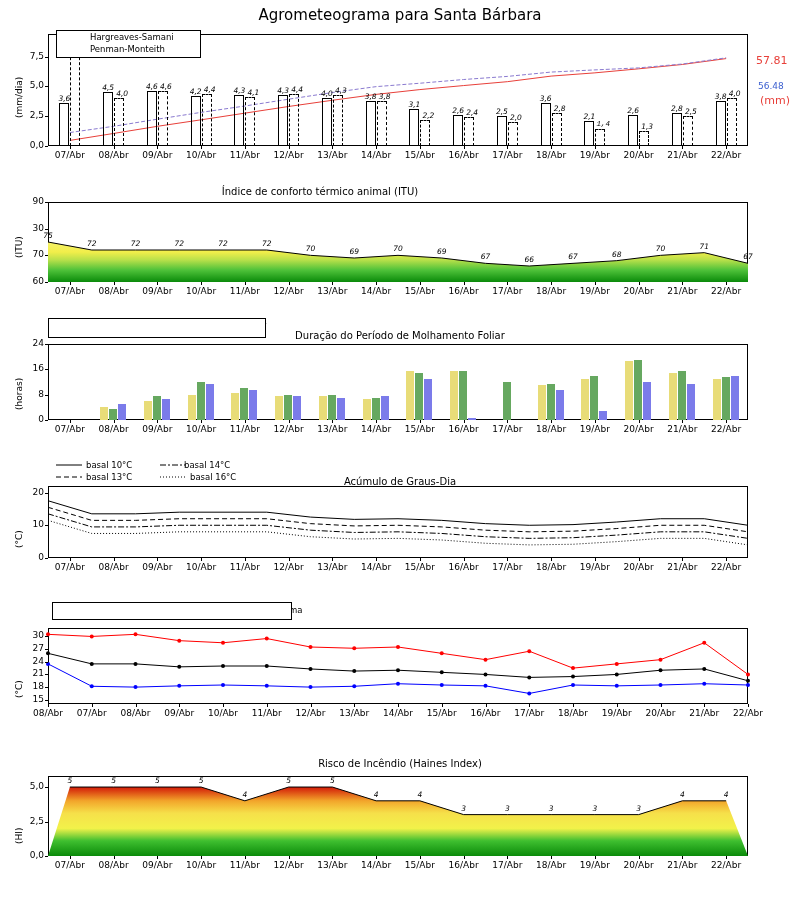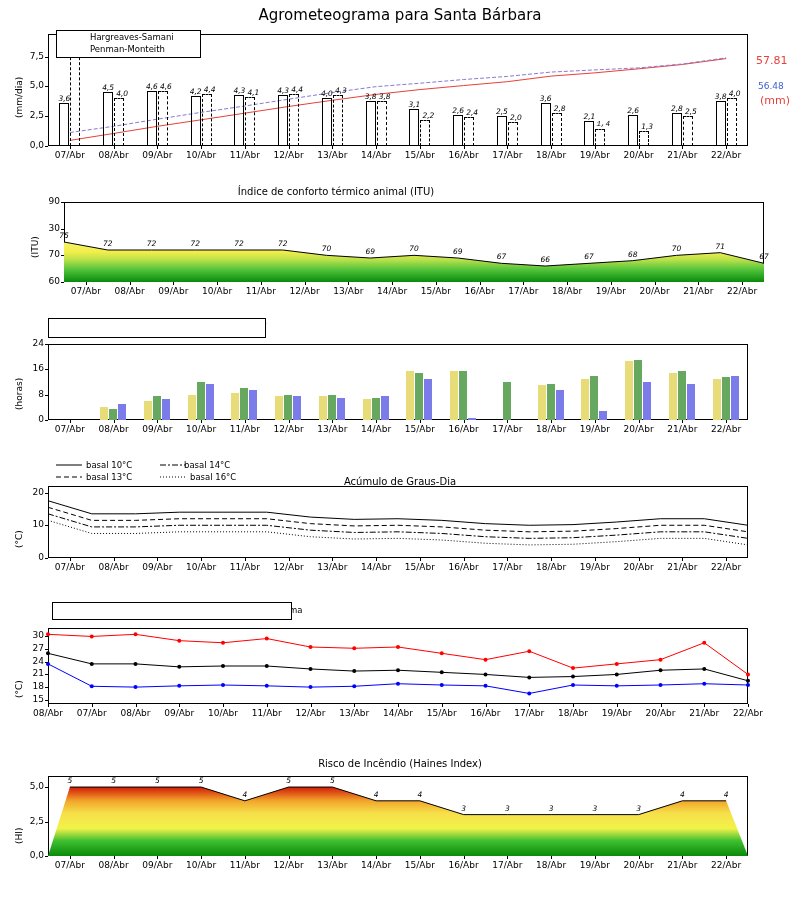--- a/index.html
+++ b/index.html
@@ -151,21 +151,21 @@
         <div class="vallabel" style="left: 722.625px; top: 63.3404px; width: 24px;">4,0</div>
       </div>
     <div class="legbox" style="left:56px;top:4px;width:145px;height:28px;"></div>
     <div class="legitem" style="left:90px;top:6px;">Hargreaves-Samani</div>
     <div class="legitem" style="left:90px;top:18px;">Penman-Monteith</div>
     <div class="redtxt" style="left:756px;top:28px;">57.81</div>
     <div class="bluetxt" style="left:758px;top:55px;">56.48</div>
     <div class="redtxt" style="left:760px;top:68px;">(mm)</div>
   </div>
 
-  <div class="panel" style="left:16px;top:186px;width:640px;height:112px;">
+  <div class="panel" style="left:0;top:186px;width:640px;height:112px;">
     <div class="ptitle" style="top:0;left:0;">Índice de conforto térmico animal (ITU)</div>
     <div class="ylabel" style="left:14px;top:72px;">(ITU)</div>
     <div class="plot" style="left:48px;top:16px;width:700px;height:80px;"></div>
     <svg width="800" height="112">
         <defs>
           <linearGradient id="itugrad" x1="0" y1="1" x2="0" y2="0">
             <stop offset="0%" stop-color="#0a8a0a"></stop>
             <stop offset="30%" stop-color="#4fc23a"></stop>
             <stop offset="55%" stop-color="#b8e04a"></stop>
             <stop offset="75%" stop-color="#f2ee4a"></stop>
@@ -234,20 +234,21 @@
         <div class="vallabel" style="left: 517.25px; top: 69px; width: 24px;">66</div>
         <div class="vallabel" style="left: 561px; top: 66.3333px; width: 24px;">67</div>
         <div class="vallabel" style="left: 604.75px; top: 63.6667px; width: 24px;">68</div>
         <div class="vallabel" style="left: 648.5px; top: 58.3333px; width: 24px;">70</div>
         <div class="vallabel" style="left: 692.25px; top: 55.6667px; width: 24px;">71</div>
         <div class="vallabel" style="left: 736px; top: 66.3333px; width: 24px;">67</div>
       </div>
   </div>
 
   <div class="panel" style="left:0;top:318px;width:800px;height:122px;">
+    <div class="ptitle" style="top:12px;left:0;">Duração do Período de Molhamento Foliar</div>
     <div class="ylabel" style="left:14px;top:92px;">(horas)</div>
     <div class="plot" style="left:48px;top:26px;width:700px;height:76px;"></div>
     <div id="mol-yticks">
         <div class="ytick" style="left: 10px; top: 96px; width: 34px;">0</div>
         <div class="tickline" style="left: 45px; top: 102px; width: 3px; height: 1px;"></div>
         <div class="ytick" style="left: 10px; top: 70.6667px; width: 34px;">8</div>
         <div class="tickline" style="left: 45px; top: 76.6667px; width: 3px; height: 1px;"></div>
         <div class="ytick" style="left: 10px; top: 45.3333px; width: 34px;">16</div>
         <div class="tickline" style="left: 45px; top: 51.3333px; width: 3px; height: 1px;"></div>
         <div class="ytick" style="left: 10px; top: 20px; width: 34px;">24</div>

